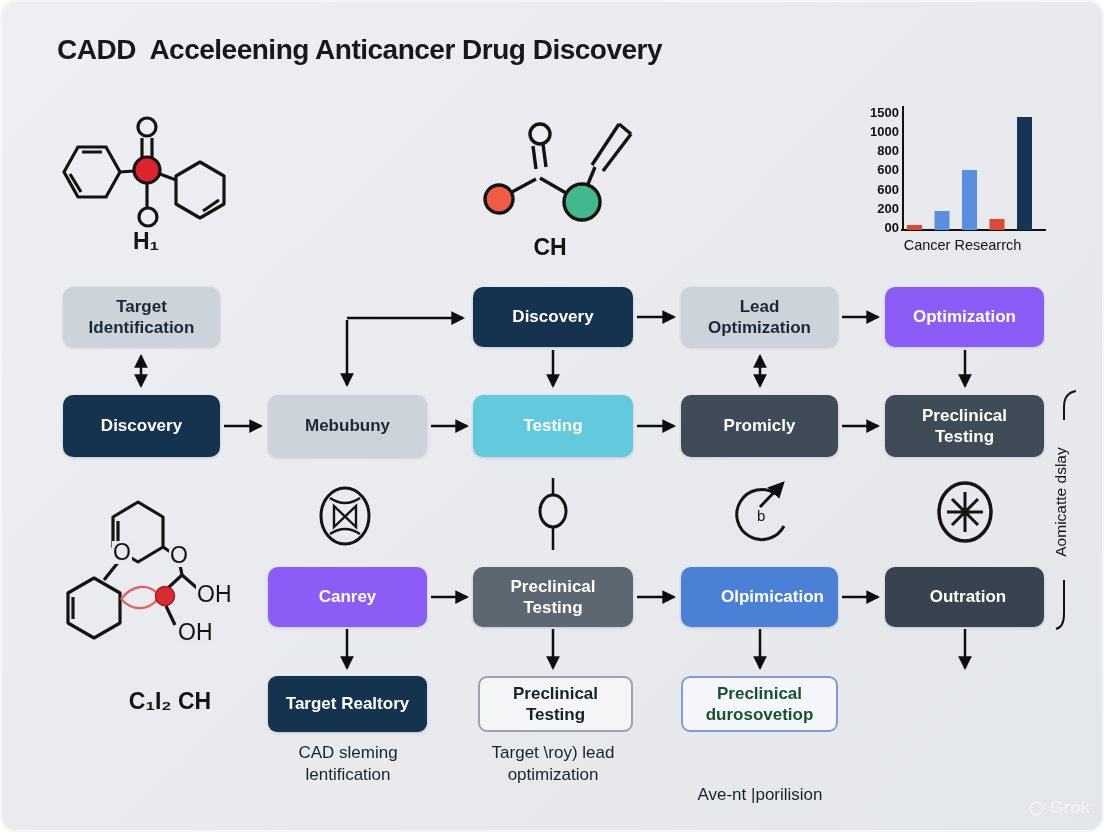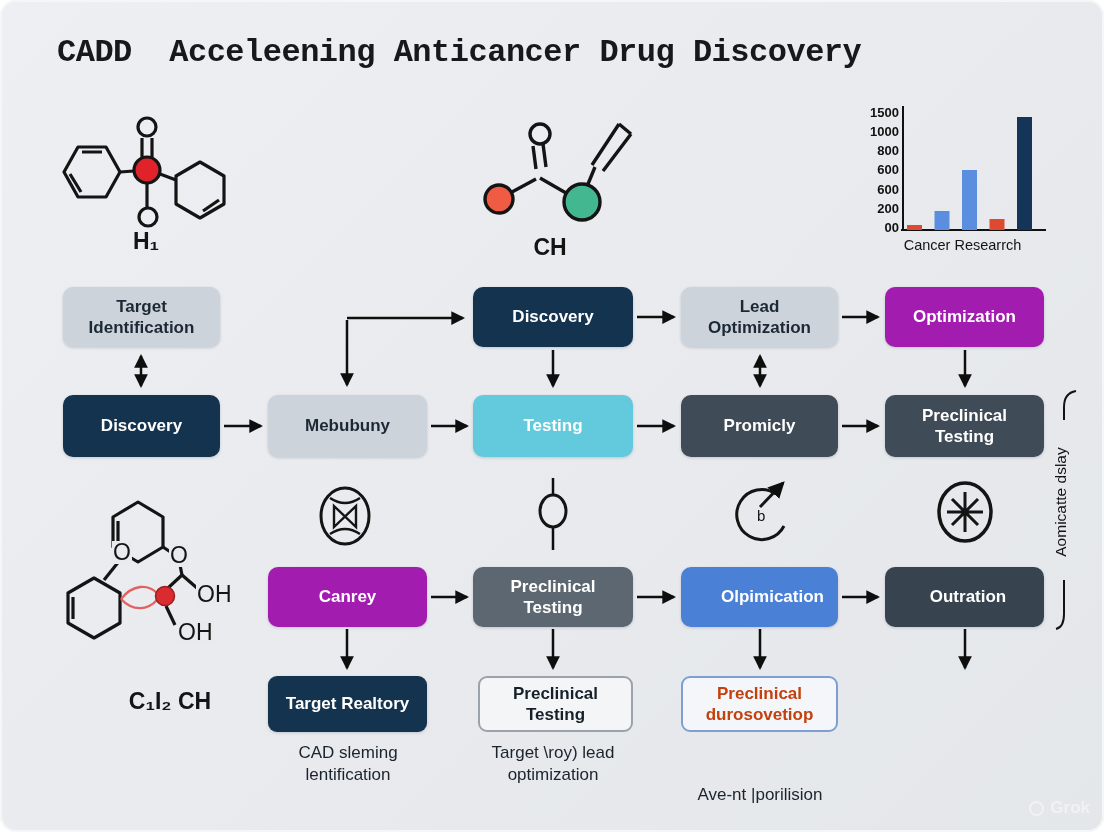--- a/index.html
+++ b/index.html
@@ -1,35 +1,35 @@
 <!DOCTYPE html>
 <html><head>
 <meta charset="utf-8">
 <style>
   html,body{margin:0;padding:0;background:#ffffff;}
   *{box-sizing:border-box;}
   .stage{position:relative;width:1104px;height:832px;overflow:hidden;
     font-family:"Liberation Sans","DejaVu Sans",sans-serif;color:#16202b;}
   .canvas{position:absolute;inset:0;background:linear-gradient(135deg,#edeff2 0%,#e8eaed 55%,#e4e7ea 100%);
     border-radius:16px;box-shadow:inset 0 0 0 2px #f5f6f7;}
-  .title{position:absolute;left:57px;top:34px;font-size:32px;font-weight:700;
-    letter-spacing:-0.5px;color:#17181a;white-space:pre;font-family:Liberation Mono, monospace;}
+  .title{position:absolute;left:57px;top:34px;font-size:28px;font-weight:700;
+    letter-spacing:-0.5px;color:#17181a;white-space:pre;}
   .box{position:absolute;display:flex;align-items:center;justify-content:center;
     text-align:center;font-size:17px;font-weight:600;line-height:1.25;
     border-radius:10px;padding:4px 10px;box-shadow:0 1px 3px rgba(20,40,60,.18);}
   .gray{background:#ccd3da;color:#1d2836;}
   .navy{background:#14334e;color:#fff;}
-  .green{background:#a21caf;color:#fff;}
+  .green{background:#8b5cf6;color:#fff;}
   .cyan{background:#63cade;color:#fff;}
   .slate{background:#3f4b57;color:#fff;}
   .slate2{background:#5d6771;color:#fff;}
   .blue{background:#4b80d7;color:#fff;padding-left:36px;}
   .dark{background:#37434e;color:#fff;}
   .outline-gray{background:#f4f5f6;border:2px solid #9aa2ab;color:#16202b;box-shadow:none;border-radius:9px;}
-  .outline-blue{background:#f4f6fa;border:2px solid #7f9fd4;color:#c2410c;box-shadow:none;border-radius:9px;}
+  .outline-blue{background:#f4f6fa;border:2px solid #7f9fd4;color:#14532d;box-shadow:none;border-radius:9px;}
   .outline-dark{background:#f2f4f5;border:2px solid #3e4750;color:#16202b;box-shadow:none;border-radius:9px;}
   .caption{position:absolute;text-align:center;font-size:17px;font-weight:500;color:#1a232e;line-height:1.3;}
   .atom{position:absolute;font-size:23px;font-weight:500;color:#141414;background:#e8eaed;padding:0 1px;line-height:1;}
   .mol-label{position:absolute;text-align:center;font-size:23px;font-weight:600;color:#141414;}
   .side-label{position:absolute;left:953px;top:491px;width:220px;height:22px;text-align:center;
     font-size:15.5px;font-weight:500;color:#131313;transform:rotate(-90deg);}
   .chart-xlabel{position:absolute;left:875px;top:237px;width:175px;text-align:center;font-size:14.5px;color:#141414;}
   .watermark{position:absolute;right:14px;bottom:14px;display:flex;align-items:center;gap:6px;
     color:#ffffff;opacity:.45;font-size:17px;font-weight:600;}
   .watermark .wm-circle{width:15px;height:15px;border:2px solid #fff;border-radius:50%;}

